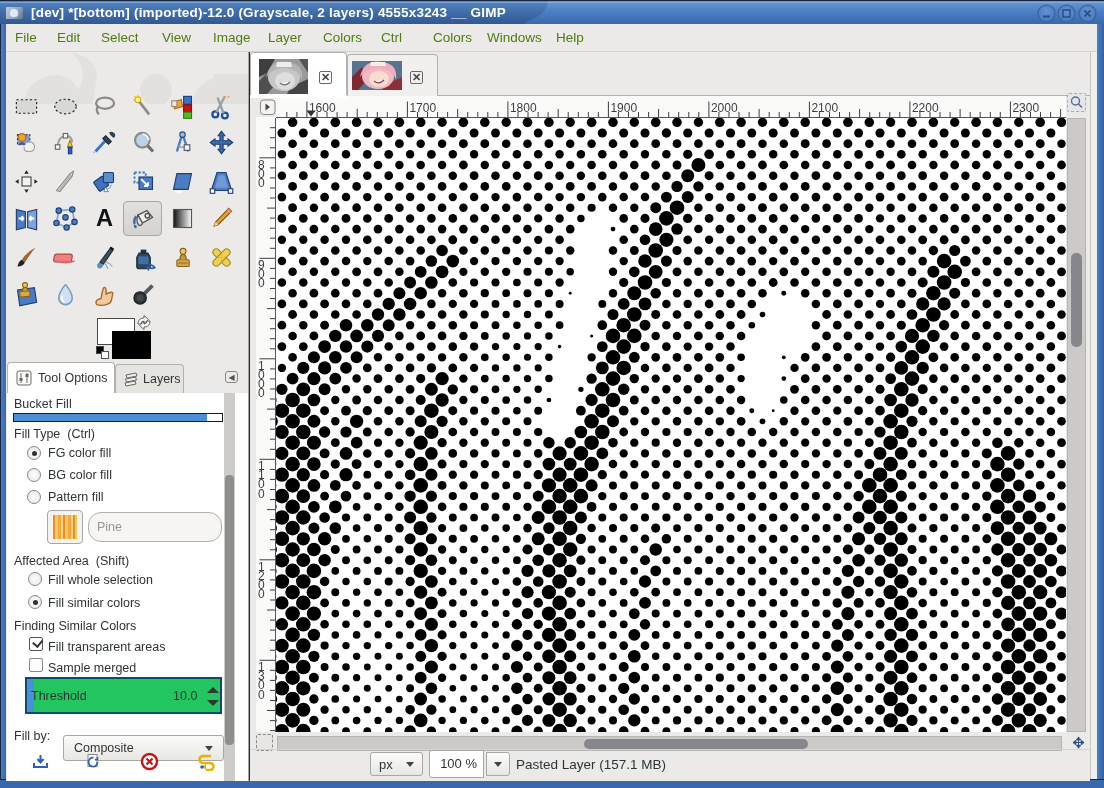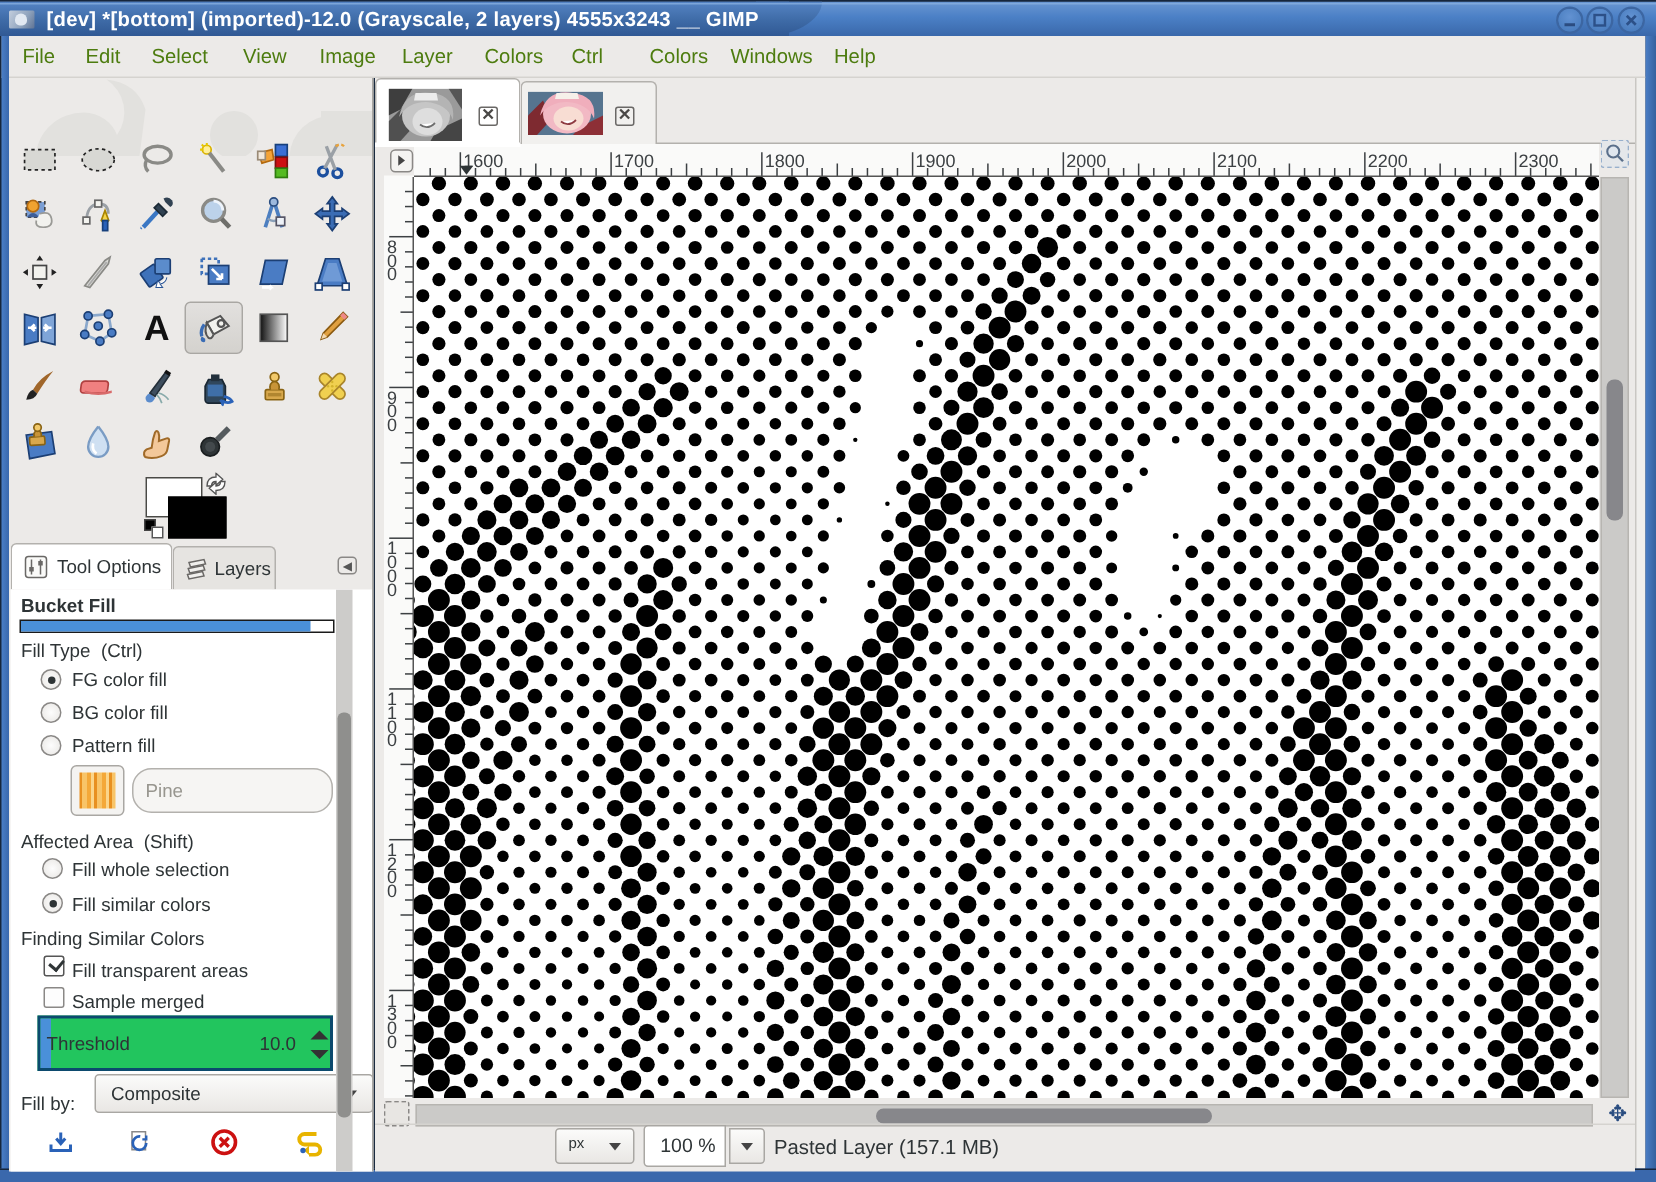--- a/index.html
+++ b/index.html
@@ -30,56 +30,56 @@
 #fgsw{position:absolute;left:91px;top:266px;width:38px;height:27px;background:#fff;border:1px solid #4a4a46}
 #bgsw{position:absolute;left:106px;top:279px;width:39px;height:28px;background:#000;border:1px solid #000}
 #minibw1{position:absolute;left:90px;top:294px;width:8px;height:8px;background:#000;border:1px solid #444}
 #minibw2{position:absolute;left:95px;top:299px;width:8px;height:8px;background:#fff;border:1px solid #555}
 
 #topttab{position:absolute;left:1px;top:310px;width:108px;height:31px;background:#fff;border:1px solid #b3b1ad;border-bottom:none;border-radius:4px 4px 0 0}
 #layertab{position:absolute;left:109px;top:312px;width:69px;height:29px;background:#e6e4e1;border:1px solid #b3b1ad;border-bottom:none;border-radius:4px 4px 0 0}
 #collbtn{position:absolute;left:219px;top:319px;width:13px;height:12px;border:1px solid #8a8886;border-radius:3px;color:#555;font-size:8px;line-height:11px;text-align:center}
 #toolopts{position:absolute;left:1px;top:341px;width:241px;height:388px;background:#fff;overflow:hidden}
 .lbl{position:absolute;font-size:12.5px;color:#2e3436}
-.b{font-weight:bold}
+.b{font-weight:normal}
 .radio{position:absolute;width:14px;height:14px;border-radius:50%;border:1px solid #8a8886;background:radial-gradient(#fdfdfd,#e8e6e3)}
 .radio.sel:after{content:"";position:absolute;left:3.5px;top:3.5px;width:5px;height:5px;border-radius:50%;background:#2e3436}
 .check{position:absolute;width:14px;height:14px;border:1px solid #8a8886;border-radius:2px;background:#fdfdfd}
 .check.on{border-color:#555}
 .check.on:after{content:"";position:absolute;left:2.5px;top:1px;width:7px;height:4.5px;border-left:2.5px solid #2e3436;border-bottom:2.5px solid #2e3436;transform:rotate(-50deg)}
 #opa{position:absolute;left:6px;top:20px;width:210px;height:9px;border:1px solid #1a1a1a;background:#fff}
 #opafill{position:absolute;left:0;top:0;width:193px;height:7px;background:#4a90d9}
 #patbtn{position:absolute;left:40px;top:117px;width:36px;height:34px;border:1px solid #a9a7a3;border-radius:4px;background:#f4f3f1}
 #patimg{position:absolute;left:5px;top:4px;width:24px;height:24px;background:repeating-linear-gradient(90deg,#e89020 0 2px,#f8c468 2px 5px,#f4a838 5px 8px,#fbd58a 8px 10px)}
 #pinefield{position:absolute;left:81px;top:119px;width:134px;height:30px;border:1px solid #b3b1ad;border-radius:13px;background:#f6f5f3}
 #thresh{position:absolute;left:18px;top:284px;width:197px;height:37px;border:2px solid #0c4a6e;background:#22c55e}
 #threshfill{position:absolute;left:0;top:0;width:7px;height:33px;background:#4a90d9}
 .spin{position:absolute;left:180px;width:0;height:0;border-left:6px solid transparent;border-right:6px solid transparent}
-#fillby{position:absolute;left:56px;top:323px;width:186px;height:26px;border:1px solid #a9a7a3;border-radius:3px;background:linear-gradient(#fbfbfa,#e9e7e4)}
+#fillby{position:absolute;left:56px;top:342px;width:161px;height:26px;border:1px solid #a9a7a3;border-radius:3px;background:linear-gradient(#fbfbfa,#e9e7e4)}
 #tscroll{position:absolute;left:217px;top:0px;width:11px;height:388px;background:#cdccca}
 #tthumb{position:absolute;left:1px;top:82px;width:9px;height:270px;background:#8f8f8d;border-radius:4px}
 .smicon{position:absolute;top:359px;width:19px;height:19px}
 
 #rightarea{position:absolute;left:250px;top:52px;width:840px;height:729px;background:#eceae8}
 #tabstrip{position:absolute;left:0;top:0;width:840px;height:44px;border-bottom:1px solid #b3b1ad}
 #tab1{position:absolute;left:0;top:0;width:97px;height:44px;background:#fff;border:1px solid #b3b1ad;border-bottom:none;border-radius:4px 4px 0 0;z-index:2}
 #tab2{position:absolute;left:97px;top:2px;width:91px;height:42px;background:#f1f0ee;border:1px solid #b3b1ad;border-bottom:none;border-radius:4px 4px 0 0}
 #tab1w{position:absolute;left:0px;top:43px;width:97px;height:3px;background:#fff;z-index:3}
 .thumb{position:absolute;overflow:hidden}
 .closeb{position:absolute;width:13px;height:13px;border:1px solid #6a6866;border-radius:2px;color:#4a4846;font-size:11px;line-height:11px;text-align:center;font-weight:bold}
 #zoombtn{position:absolute;left:817px;top:41px;width:19px;height:19px;border:1px dashed #98b0cc;background:#e4e7ea;border-radius:2px}
 #canvsvg{position:absolute;left:6px;top:44px}
 #vsb{position:absolute;left:817px;top:66px;width:19px;height:614px;background:#cbcac8;border:1px solid #b7b5b1}
 #vsbthumb{position:absolute;left:3px;top:134px;width:11px;height:94px;background:#87878b;border-radius:5px}
 #hsb{position:absolute;left:27px;top:684px;width:785px;height:15px;background:#cbcac8;border:1px solid #b7b5b1}
 #hsbthumb{position:absolute;left:306px;top:1.5px;width:224px;height:10px;background:#87878b;border-radius:5px}
 #qmask{position:absolute;left:6px;top:682px;width:17px;height:17px;border:1px dashed #8a8886;border-radius:2px;background:#e8e6e3}
 #navbtn{position:absolute;left:820px;top:682px;width:17px;height:17px;color:#2a4d80;font-size:15px;line-height:17px;text-align:center}
 #sbar{position:absolute;left:0px;top:697px;width:840px;height:32px;border-top:1px solid #d5d3cf}
-#pxbtn{position:absolute;left:120px;top:2px;width:53px;height:24px;border:1px solid #a9a7a3;border-radius:3px;background:linear-gradient(#fbfbfa,#e9e7e4);font-size:10px;color:#2e3436}
+#pxbtn{position:absolute;left:120px;top:2px;width:53px;height:24px;border:1px solid #a9a7a3;border-radius:3px;background:linear-gradient(#fbfbfa,#e9e7e4);font-size:13px;color:#2e3436}
 #zentry{position:absolute;left:179px;top:0px;width:55px;height:28px;border:1px solid #a9a7a3;border-radius:3px 0 0 3px;background:#fff;font-size:13px;color:#2e3436;text-align:right;line-height:26px;padding-right:6px}
 #zspin{position:absolute;left:236px;top:2px;width:24px;height:24px;border:1px solid #a9a7a3;border-radius:0 3px 3px 0;background:linear-gradient(#fbfbfa,#e9e7e4)}
 #sbtext{position:absolute;left:266px;top:7px;font-size:13.5px;color:#2e3436}
 .arr{display:inline-block;width:0;height:0;border-left:4.5px solid transparent;border-right:4.5px solid transparent;border-top:5.5px solid #444}
 text.rl{font-family:"Liberation Sans",sans-serif;font-size:12px;fill:#3c4043}
 </style></head><body>
 <div id="win">
   <div id="titlebar">
       <div id="titletab"></div>
       <div id="titlehl"></div>

